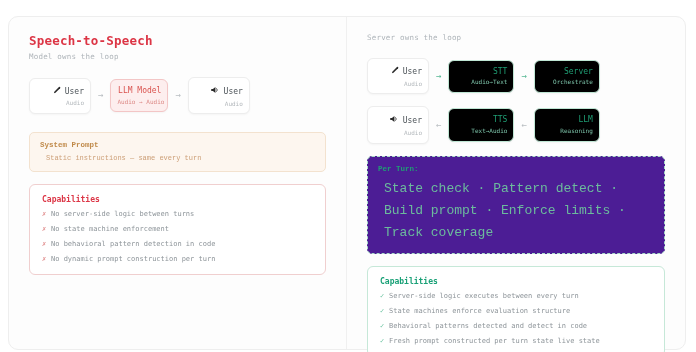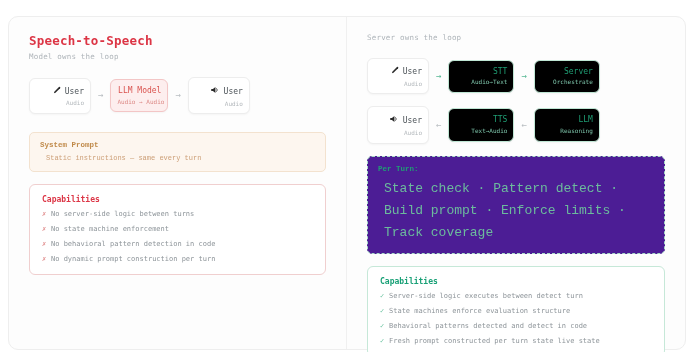--- a/index.html
+++ b/index.html
@@ -323,21 +323,21 @@
 
     <div class="banner banner-green">
       <div class="banner-title-green">Per Turn:</div>
       <div class="banner-body-green">State check · Pattern detect · Build prompt · Enforce limits · Track coverage</div>
     </div>
 
     <div class="listbox listbox-green">
       <div class="listbox-title listbox-title-green">Capabilities</div>
 
       <div class="litem litem-green">
-        <span class="mark mark-check">✓</span><span>Server-side logic executes between detect turn</span>
+        <span class="mark mark-check">✓</span><span>Server-side logic executes between every turn</span>
       </div>
       <div class="litem litem-green">
         <span class="mark mark-check">✓</span><span>State machines enforce evaluation structure</span>
       </div>
       <div class="litem litem-green">
         <span class="mark mark-check">✓</span><span>Behavioral patterns detected and detect in code</span>
       </div>
       <div class="litem litem-green">
         <span class="mark mark-check">✓</span><span>Fresh prompt constructed per turn state live state</span>
       </div>

